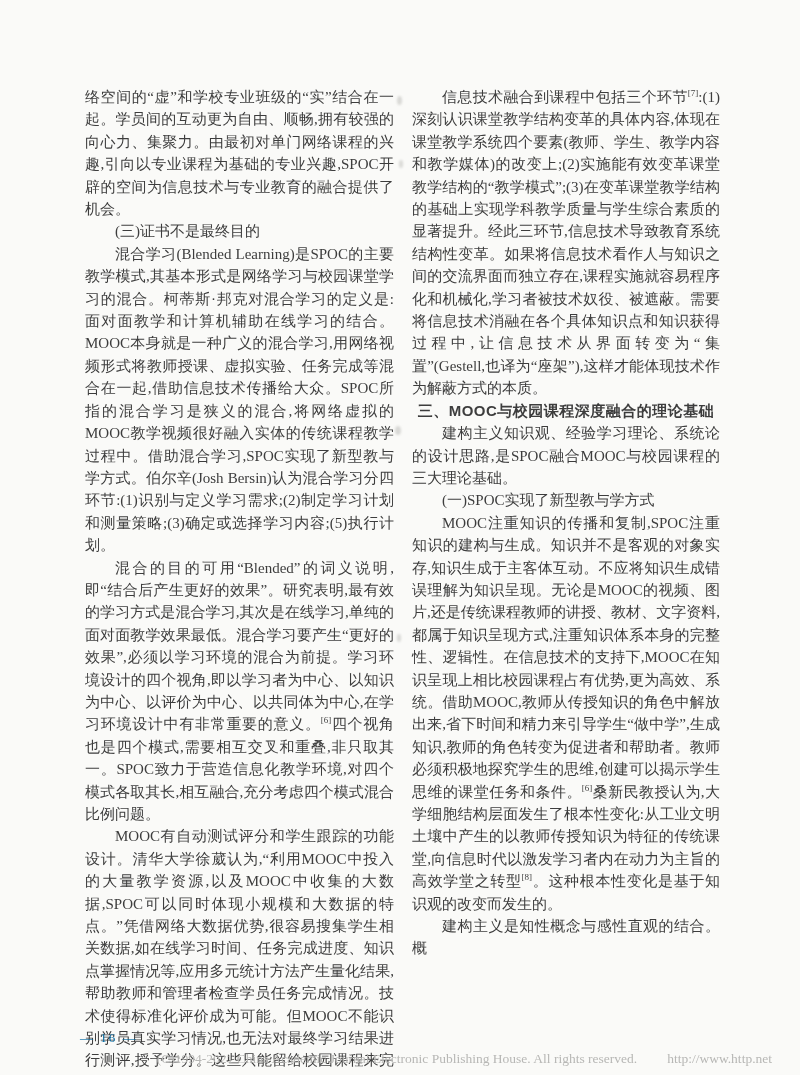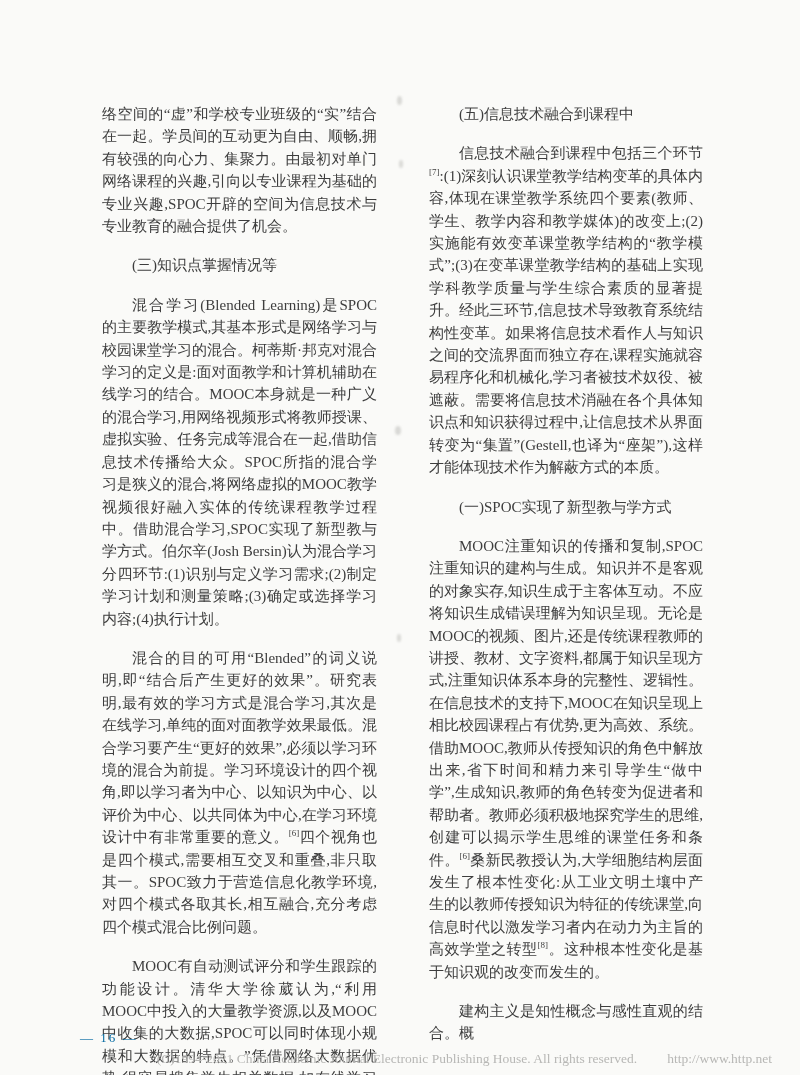--- a/index.html
+++ b/index.html
@@ -19,21 +19,21 @@
   .column {
     position: absolute;
     top: 86px;
     width: 309px;
     font-size: 15px;
     line-height: 22.4px;
     text-align: justify;
   }
   .column.left  { left: 85px; }
   .column.right { left: 412px; width: 308px; }
-  .block { margin: 17px; }
+  .block { margin: 0; }
   .block.p  { text-indent: 2em; }
   .block.p.noindent { text-indent: 0; }
   .block.h3 { text-indent: 2em; }
   .block.h2 {
     font-weight: bold;
     text-align: center;
     text-indent: 0;
     font-family: "Liberation Sans", "DejaVu Sans", sans-serif;
     letter-spacing: 0.5px;
   }
@@ -69,28 +69,29 @@
     filter: blur(1px);
   }
 </style>
 </head>
 <body>
 
 <div class="page">
 
   <div class="column left">
       <div class="block p noindent">络空间的“虚”和学校专业班级的“实”结合在一起。学员间的互动更为自由、顺畅,拥有较强的向心力、集聚力。由最初对单门网络课程的兴趣,引向以专业课程为基础的专业兴趣,SPOC开辟的空间为信息技术与专业教育的融合提供了机会。</div>
-      <div class="block h3">(三)知识点掌握情况等</div>
-      <div class="block p">混合学习(Blended Learning)是SPOC的主要教学模式,其基本形式是网络学习与校园课堂学习的混合。柯蒂斯·邦克对混合学习的定义是:面对面教学和计算机辅助在线学习的结合。MOOC本身就是一种广义的混合学习,用网络视频形式将教师授课、虚拟实验、任务完成等混合在一起,借助信息技术传播给大众。SPOC所指的混合学习是狭义的混合,将网络虚拟的MOOC教学视频很好融入实体的传统课程教学过程中。借助混合学习,SPOC实现了新型教与学方式。伯尔辛(Josh Bersin)认为混合学习分四环节:(1)识别与定义学习需求;(2)制定学习计划和测量策略;(3)确定或选择学习内容;(4)执行计划。</div>
+      <div class="block h3">(三)证书不是最终目的</div>
+      <div class="block p">混合学习(Blended Learning)是SPOC的主要教学模式,其基本形式是网络学习与校园课堂学习的混合。柯蒂斯·邦克对混合学习的定义是:面对面教学和计算机辅助在线学习的结合。MOOC本身就是一种广义的混合学习,用网络视频形式将教师授课、虚拟实验、任务完成等混合在一起,借助信息技术传播给大众。SPOC所指的混合学习是狭义的混合,将网络虚拟的MOOC教学视频很好融入实体的传统课程教学过程中。借助混合学习,SPOC实现了新型教与学方式。伯尔辛(Josh Bersin)认为混合学习分四环节:(1)识别与定义学习需求;(2)制定学习计划和测量策略;(3)确定或选择学习内容;(5)执行计划。</div>
       <div class="block p">混合的目的可用“Blended”的词义说明,即“结合后产生更好的效果”。研究表明,最有效的学习方式是混合学习,其次是在线学习,单纯的面对面教学效果最低。混合学习要产生“更好的效果”,必须以学习环境的混合为前提。学习环境设计的四个视角,即以学习者为中心、以知识为中心、以评价为中心、以共同体为中心,在学习环境设计中有非常重要的意义。<sup class="cite">[6]</sup>四个视角也是四个模式,需要相互交叉和重叠,非只取其一。SPOC致力于营造信息化教学环境,对四个模式各取其长,相互融合,充分考虑四个模式混合比例问题。</div>
       <div class="block p">MOOC有自动测试评分和学生跟踪的功能设计。清华大学徐葳认为,“利用MOOC中投入的大量教学资源,以及MOOC中收集的大数据,SPOC可以同时体现小规模和大数据的特点。”凭借网络大数据优势,很容易搜集学生相关数据,如在线学习时间、任务完成进度、知识点掌握情况等,应用多元统计方法产生量化结果,帮助教师和管理者检查学员任务完成情况。技术使得标准化评价成为可能。但MOOC不能识别学员真实学习情况,也无法对最终学习结果进行测评,授予学分。这些只能留给校园课程来完成。</div>
     </div>
   <div class="column right">
-      <div class="block h3">(五)信息技术融合到课程中</div>
       <div class="block p">信息技术融合到课程中包括三个环节<sup class="cite">[7]</sup>:(1)深刻认识课堂教学结构变革的具体内容,体现在课堂教学系统四个要素(教师、学生、教学内容和教学媒体)的改变上;(2)实施能有效变革课堂教学结构的“教学模式”;(3)在变革课堂教学结构的基础上实现学科教学质量与学生综合素质的显著提升。经此三环节,信息技术导致教育系统结构性变革。如果将信息技术看作人与知识之间的交流界面而独立存在,课程实施就容易程序化和机械化,学习者被技术奴役、被遮蔽。需要将信息技术消融在各个具体知识点和知识获得过程中,让信息技术从界面转变为“集置”(Gestell,也译为“座架”),这样才能体现技术作为解蔽方式的本质。</div>
+      <div class="block h2">三、MOOC与校园课程深度融合的理论基础</div>
+      <div class="block p">建构主义知识观、经验学习理论、系统论的设计思路,是SPOC融合MOOC与校园课程的三大理论基础。</div>
       <div class="block h3">(一)SPOC实现了新型教与学方式</div>
       <div class="block p">MOOC注重知识的传播和复制,SPOC注重知识的建构与生成。知识并不是客观的对象实存,知识生成于主客体互动。不应将知识生成错误理解为知识呈现。无论是MOOC的视频、图片,还是传统课程教师的讲授、教材、文字资料,都属于知识呈现方式,注重知识体系本身的完整性、逻辑性。在信息技术的支持下,MOOC在知识呈现上相比校园课程占有优势,更为高效、系统。借助MOOC,教师从传授知识的角色中解放出来,省下时间和精力来引导学生“做中学”,生成知识,教师的角色转变为促进者和帮助者。教师必须积极地探究学生的思维,创建可以揭示学生思维的课堂任务和条件。<sup class="cite">[6]</sup>桑新民教授认为,大学细胞结构层面发生了根本性变化:从工业文明土壤中产生的以教师传授知识为特征的传统课堂,向信息时代以激发学习者内在动力为主旨的高效学堂之转型<sup class="cite">[8]</sup>。这种根本性变化是基于知识观的改变而发生的。</div>
       <div class="block p">建构主义是知性概念与感性直观的结合。概</div>
     </div>
 
   <div class="artifact" style="left:397px;top:96px;width:5px;height:9px;"></div>
   <div class="artifact" style="left:399px;top:160px;width:4px;height:8px;"></div>
   <div class="artifact" style="left:395px;top:426px;width:6px;height:9px;"></div>
   <div class="artifact" style="left:397px;top:634px;width:4px;height:8px;"></div>
 

